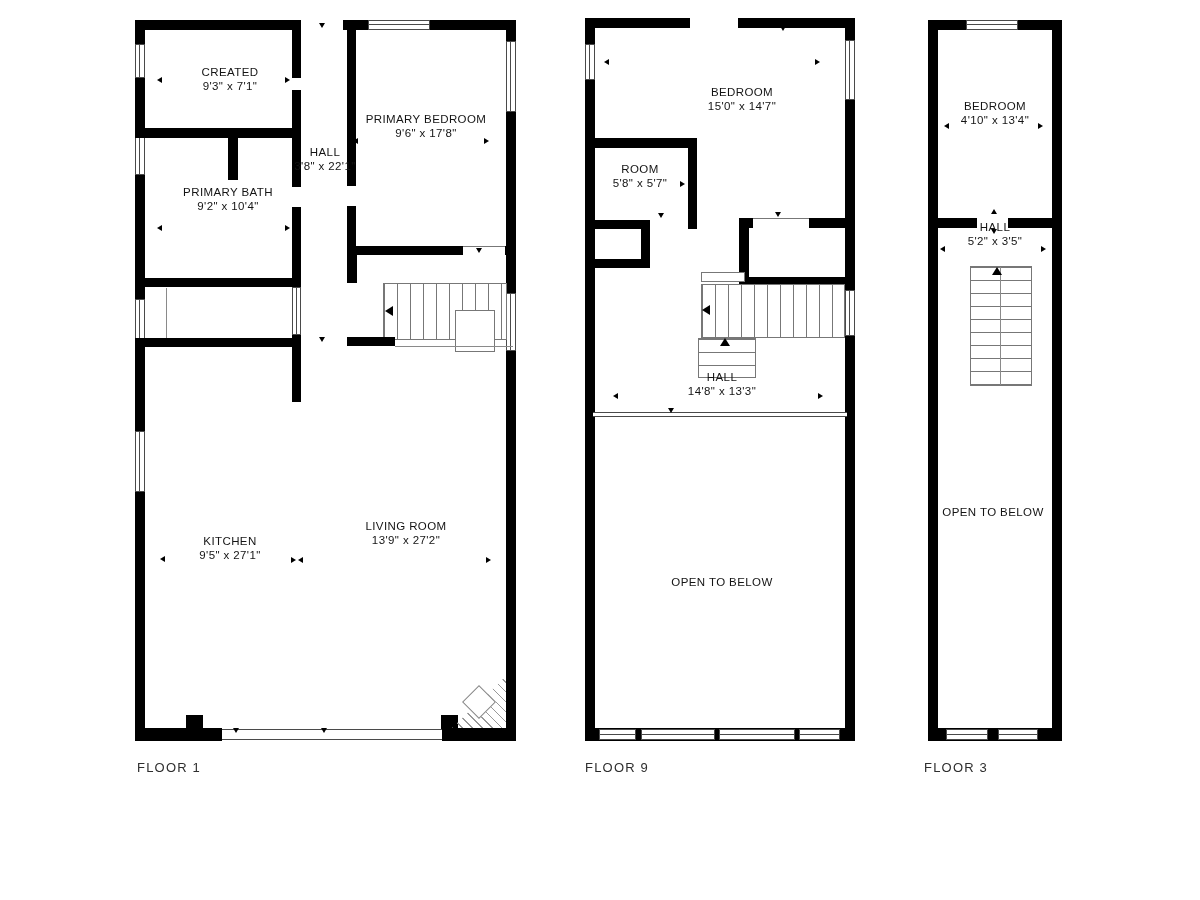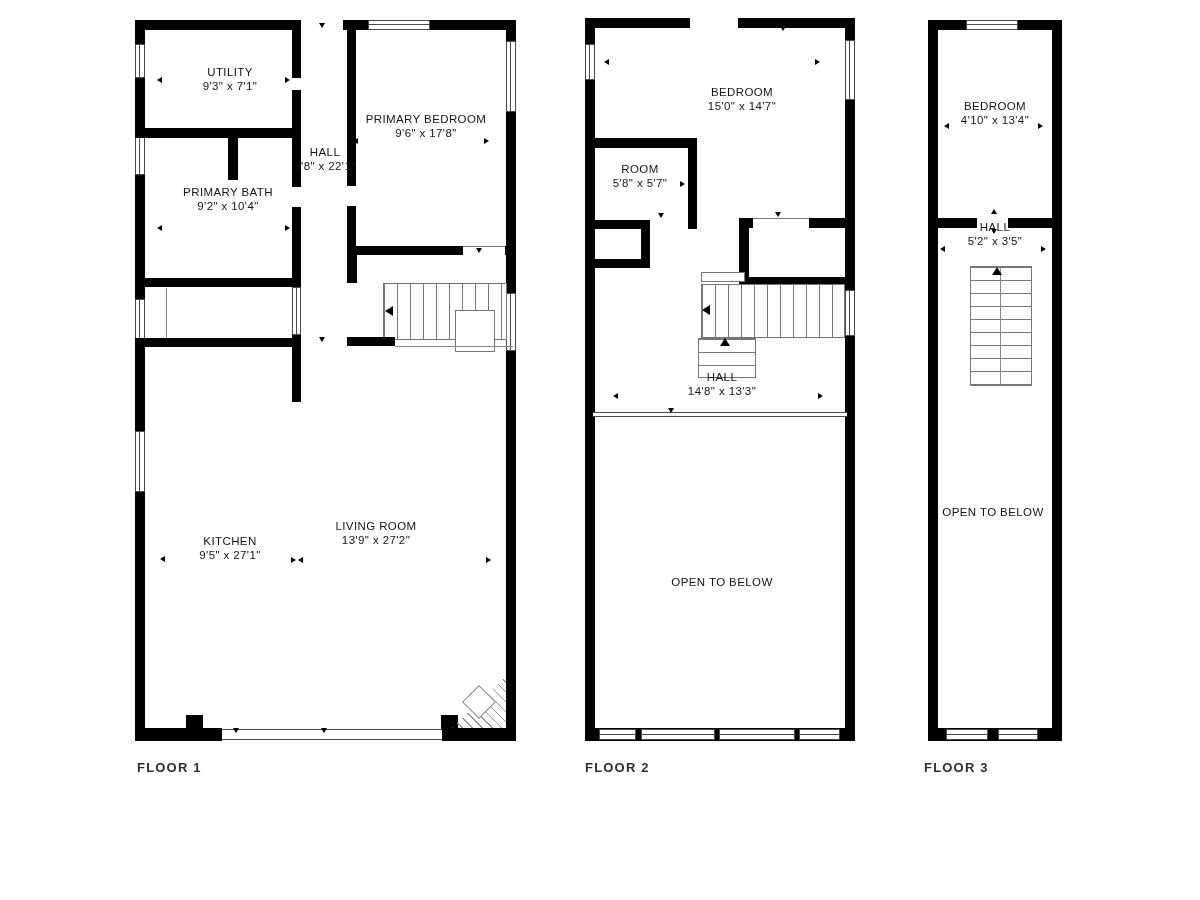--- a/index.html
+++ b/index.html
@@ -14,21 +14,21 @@
   .gap{position:absolute;background:#fff;}
   .track{position:absolute;background:#fff;border-top:1px solid #4a4a4a;border-bottom:1px solid #4a4a4a;box-sizing:border-box;}
   .opening{position:absolute;background:#fff;border-top:1px solid #777;box-sizing:border-box;}
   .rail{position:absolute;background:#fff;border:1px solid #777;box-sizing:border-box;}
   .stair{position:absolute;border:1px solid #777;box-sizing:border-box;background-color:#fff;}
   .stair.v{background-image:repeating-linear-gradient(to right,#777 0,#777 1px,transparent 1px,transparent 13px);}
   .stair.h{background-image:repeating-linear-gradient(to bottom,#777 0,#777 1px,transparent 1px,transparent 13px);}
   .hatch{position:absolute;background-image:repeating-linear-gradient(45deg,#999 0,#999 1px,transparent 1px,transparent 7px);clip-path:polygon(100% 0,100% 100%,0 100%);}
   .diamond{position:absolute;background:#fff;border:1px solid #888;transform:rotate(45deg);box-sizing:border-box;}
   .rlabel{position:absolute;transform:translateX(-50%);text-align:center;white-space:nowrap;color:#141414;font-size:11.5px;line-height:14px;letter-spacing:0.4px;}
-  .flabel{position:absolute;color:#2e2e2e;font-size:13px;letter-spacing:1.2px;font-weight:bold;}
+  .flabel{position:absolute;color:#2e2e2e;font-size:13px;letter-spacing:1.2px;}
   .footer{position:absolute;left:0;width:1200px;top:861px;text-align:center;color:#b5b5b5;font-size:13.5px;letter-spacing:0.5px;}
   .tk{position:absolute;width:0;height:0;}
   .tk.l{border-top:3px solid transparent;border-bottom:3px solid transparent;border-right:5px solid #000;}
   .tk.r{border-top:3px solid transparent;border-bottom:3px solid transparent;border-left:5px solid #000;}
   .tk.u{border-left:3px solid transparent;border-right:3px solid transparent;border-bottom:5px solid #000;}
   .tk.d{border-left:3px solid transparent;border-right:3px solid transparent;border-top:5px solid #000;}
   .tk.big.l{border-top:5px solid transparent;border-bottom:5px solid transparent;border-right:8px solid #000;}
   .tk.big.u{border-left:5px solid transparent;border-right:5px solid transparent;border-bottom:8px solid #000;}
 </style>
 </head>
@@ -95,40 +95,40 @@
     <div class="tk d" style="left:476px;top:248px"></div>
     <div class="tk big l" style="left:385px;top:306px"></div>
     <div class="tk l" style="left:160px;top:556px"></div>
     <div class="tk r" style="left:291px;top:557px"></div>
     <div class="tk l" style="left:298px;top:557px"></div>
     <div class="tk r" style="left:486px;top:557px"></div>
     <div class="tk d" style="left:233px;top:728px"></div>
     <div class="tk d" style="left:321px;top:728px"></div>
 
     <div class="rlabel" style="left:230px;top:65px">
-      <div>UTILITY</div>
+      <div>CREATED</div>
       <div>9'3" x 7'1"</div>
     </div>
     <div class="rlabel" style="left:228px;top:185px">
       <div>PRIMARY BATH</div>
       <div>9'2" x 10'4"</div>
     </div>
     <div class="rlabel" style="left:325px;top:145px">
       <div>HALL</div>
       <div>3'8" x 22'1"</div>
     </div>
     <div class="rlabel" style="left:426px;top:112px">
       <div>PRIMARY BEDROOM</div>
       <div>9'6" x 17'8"</div>
     </div>
     <div class="rlabel" style="left:230px;top:534px">
       <div>KITCHEN</div>
       <div>9'5" x 27'1"</div>
     </div>
-    <div class="rlabel" style="left:376px;top:519px">
+    <div class="rlabel" style="left:406px;top:519px">
       <div>LIVING ROOM</div>
       <div>13'9" x 27'2"</div>
     </div>
     <div class="flabel" style="left:137px;top:760px">FLOOR 1</div>
   </div>
 
   <div class="floor">
 
     <div class="w" style="left:585px;top:18px;width:105px;height:10px"></div>
     <div class="w" style="left:738px;top:18px;width:117px;height:10px"></div>
@@ -181,21 +181,21 @@
       <div>ROOM</div>
       <div>5'8" x 5'7"</div>
     </div>
     <div class="rlabel" style="left:722px;top:370px">
       <div>HALL</div>
       <div>14'8" x 13'3"</div>
     </div>
     <div class="rlabel" style="left:722px;top:575px">
       <div>OPEN TO BELOW</div>
     </div>
-    <div class="flabel" style="left:585px;top:760px">FLOOR 2</div>
+    <div class="flabel" style="left:585px;top:760px">FLOOR 9</div>
   </div>
 
   <div class="floor">
 
     <div class="w" style="left:928px;top:20px;width:134px;height:10px"></div>
     <div class="win h" style="left:966px;top:20px;width:52px;height:10px"></div>
     <div class="w" style="left:928px;top:20px;width:10px;height:721px"></div>
     <div class="w" style="left:1052px;top:20px;width:10px;height:721px"></div>
     <div class="w" style="left:928px;top:728px;width:134px;height:13px"></div>
     <div class="win h" style="left:946px;top:729px;width:42px;height:11px"></div>

